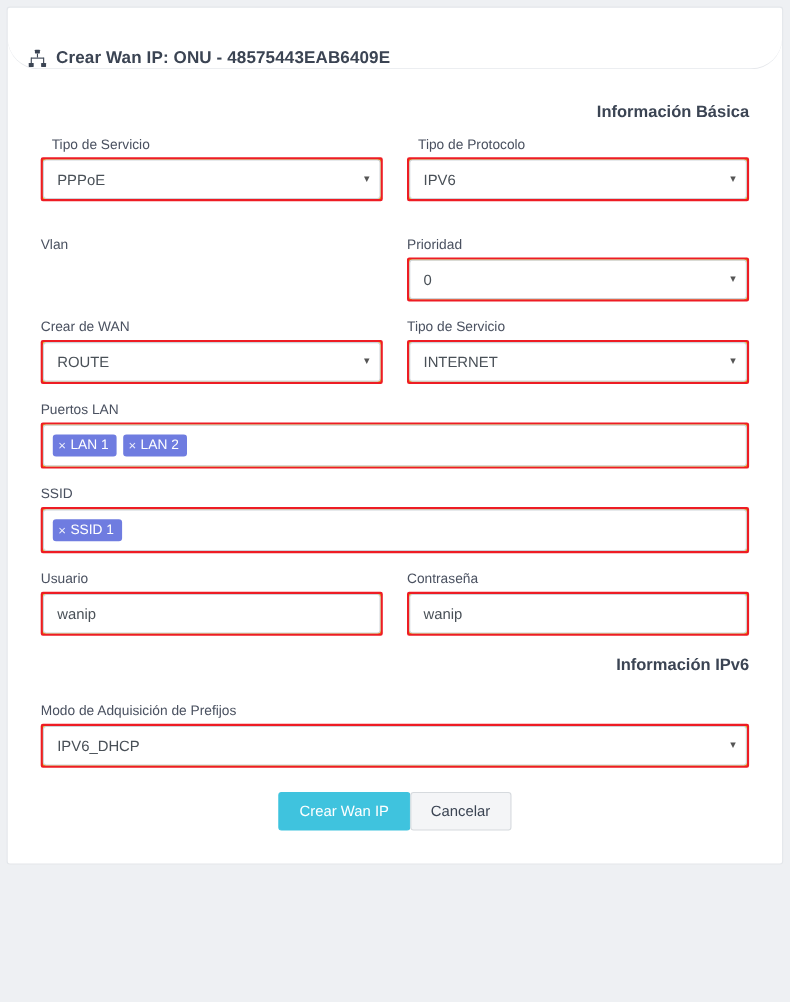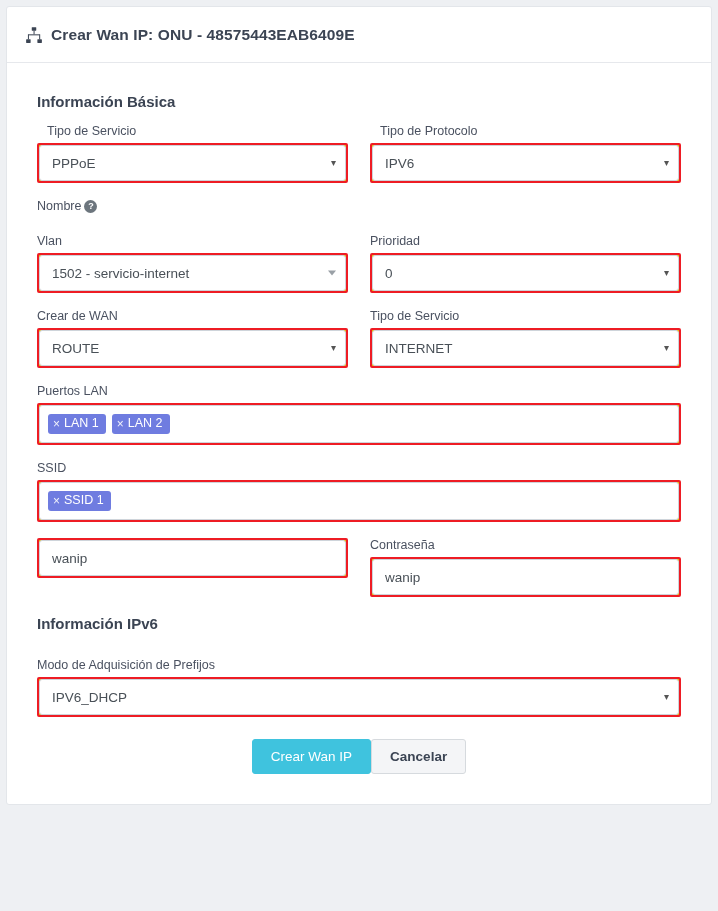--- a/index.html
+++ b/index.html
@@ -21,24 +21,25 @@
     top: 6px;
     width: 706px;
     background: #ffffff;
     border: 1px solid #e3e6ea;
     border-radius: 3px;
     box-sizing: border-box;
   }
   .card-header {
     height: 56px;
     display: flex;
-    align-items: center;
+    align-items: flex-end;
     padding: 0 18px;
     border-bottom: 1px solid #e6e8ec;
     box-sizing: border-box;
+    border-radius: 28px;
   }
   .header-icon {
     width: 18px;
     height: 18px;
     margin-right: 8px;
     display: inline-block;
     flex: none;
     color: #3b4453;
   }
   .header-title {
@@ -48,20 +49,21 @@
     letter-spacing: .1px;
   }
   .card-body {
     padding: 22px 30px 26px 30px;
   }
   .section-title {
     font-size: 15px;
     font-weight: bold;
     color: #3b4453;
     margin: 8px 0 14px 0;
+    text-align: right;
   }
   .section-title.second {
     margin-top: 18px;
     margin-bottom: 26px;
   }
   .row {
     display: flex;
     gap: 22px;
     margin-bottom: 10px;
   }
@@ -179,21 +181,20 @@
   }
   .btn-primary {
     background: #3fc3de;
     color: #ffffff;
     border-color: #3fc3de;
   }
   .btn-secondary {
     background: #f4f5f7;
     color: #3b4453;
     border: 1px solid #d6dade;
-    font-weight: bold;
   }
 </style>
 </head>
 <body>
 
 <div id="page">
   <div class="card">
 
     <div class="card-header">
       <span class="header-icon">
@@ -232,37 +233,28 @@
               <span class="caret">▾</span>
             </div>
           </div>
         </div>
       </div>
 
       <div class="spacer-sm"></div>
 
       <div class="row">
         <div class="col full">
-          <label class="field-label nopad">
-            <span>Nombre</span><span class="help-icon">?</span>
-          </label>
         </div>
       </div>
 
       <div class="spacer-sm"></div>
 
       <div class="row">
         <div class="col">
           <label class="field-label nopad">Vlan</label>
-          <div class="hl">
-            <div class="select-wrap">
-              <div class="control">1502 - servicio-internet</div>
-              <span class="caret tri"></span>
-            </div>
-          </div>
         </div>
         <div class="col">
           <label class="field-label nopad">Prioridad</label>
           <div class="hl">
             <div class="select-wrap">
               <div class="control">0</div>
               <span class="caret">▾</span>
             </div>
           </div>
         </div>
@@ -324,20 +316,21 @@
               </span>
             </div>
           </div>
         </div>
       </div>
 
       <div class="spacer-sm"></div>
 
       <div class="row">
         <div class="col">
+          <label class="field-label nopad">Usuario</label>
           <div class="hl">
             <div class="control text">wanip</div>
           </div>
         </div>
         <div class="col">
           <label class="field-label nopad">Contraseña</label>
           <div class="hl">
             <div class="control text">wanip</div>
           </div>
         </div>

